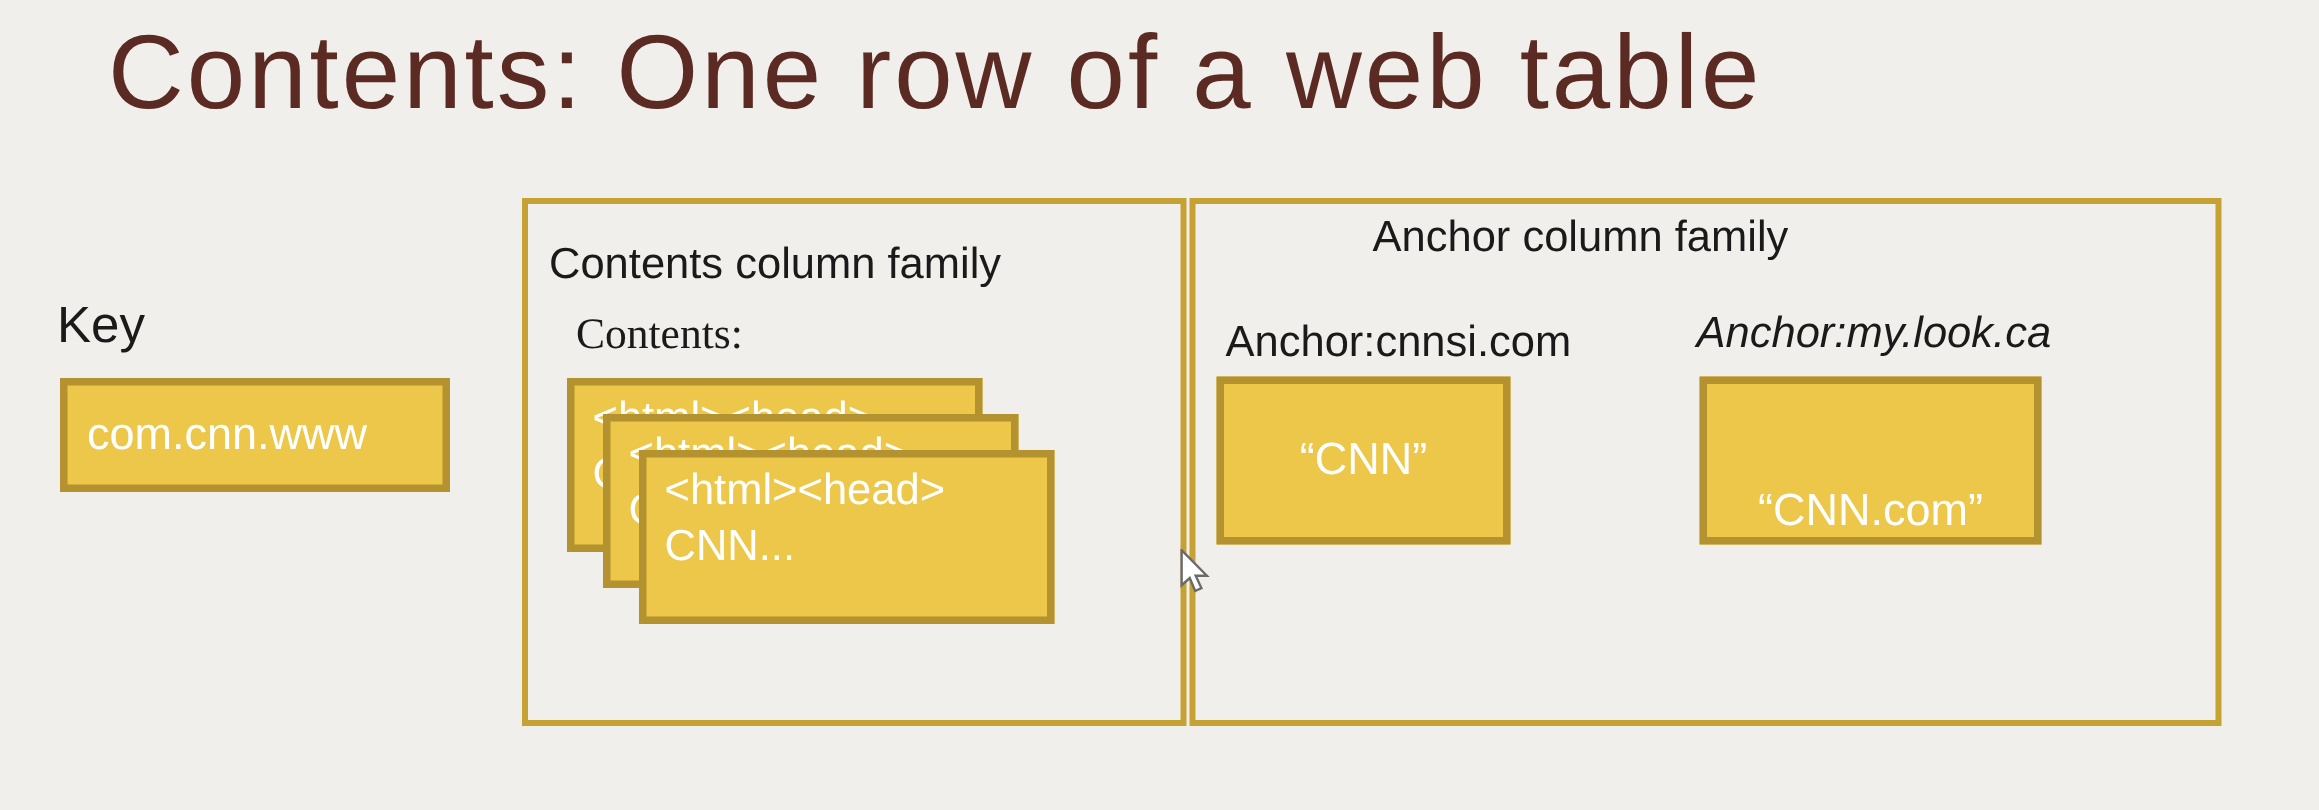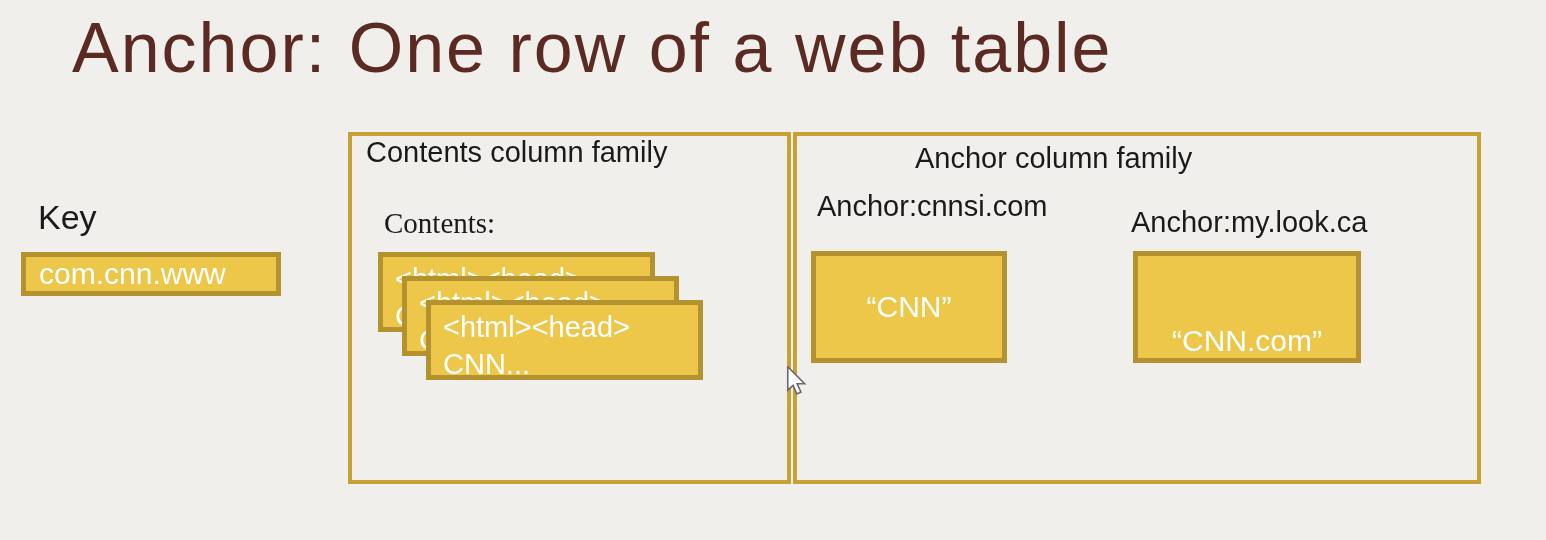--- a/index.html
+++ b/index.html
@@ -29,49 +29,49 @@
     letter-spacing: 2px;
     color: var(--title);
     white-space: nowrap;
   }
 
   .key-label {
     left: 38px; top: 198px;
     font-size: 34px;
   }
   .key-box {
-    left: 21px; top: 252px;
-    width: 260px; height: 44px;
+    left: 40px; top: 252px;
+    width: 260px; height: 76px;
     background: var(--box-fill);
     border: 5px solid var(--box-border);
     display: flex; align-items: center;
     padding-left: 13px;
     font-size: 30px;
     color: var(--box-text);
     white-space: nowrap;
   }
 
   .family-frame {
     border: 4px solid var(--frame-border);
     top: 132px; height: 352px;
   }
   .contents-frame { left: 348px; width: 443px; }
   .anchor-frame { left: 793px; width: 688px; }
 
   .frame-title { font-size: 29px; white-space: nowrap; }
-  .contents-title { left: 366px; top: 136px; }
+  .contents-title { left: 366px; top: 160px; }
   .anchor-title { left: 915px; top: 142px; }
 
   .col-label { font-size: 29px; white-space: nowrap; }
   .contents-col-label { left: 384px; top: 207px; font-family: Liberation Serif, serif; }
-  .anchor-col-label-1 { left: 817px; top: 190px; }
-  .anchor-col-label-2 { left: 1131px; top: 206px; }
+  .anchor-col-label-1 { left: 817px; top: 212px; }
+  .anchor-col-label-2 { left: 1131px; top: 206px; font-style: italic; }
 
   .version-box {
-    width: 277px; height: 80px;
+    width: 277px; height: 116px;
     background: var(--box-fill);
     border: 5px solid var(--box-border);
     padding: 4px 0 0 12px;
     font-size: 29px;
     line-height: 37px;
     color: var(--box-text);
     white-space: nowrap;
     overflow: hidden;
   }
   .v0 { left: 378px; top: 252px; }
@@ -88,21 +88,21 @@
     white-space: nowrap;
   }
   .cnn-box { left: 811px; width: 196px; }
   .cnncom-box { left: 1133px; width: 228px; align-items: flex-end; }
 
   .cursor { left: 786px; top: 366px; }
 </style>
 </head>
 <body>
 
-<div class="abs title">Anchor: One row of a web table</div>
+<div class="abs title">Contents: One row of a web table</div>
 
 <div class="abs key-label">Key</div>
 <div class="abs key-box">
   <span>com.cnn.www</span>
 </div>
 
 <div class="abs family-frame contents-frame"></div>
 <div class="abs frame-title contents-title">Contents column family</div>
 <div class="abs col-label contents-col-label">Contents:</div>
 

